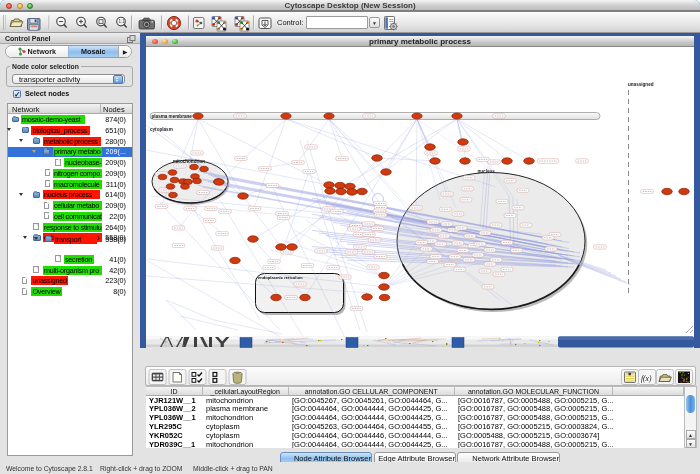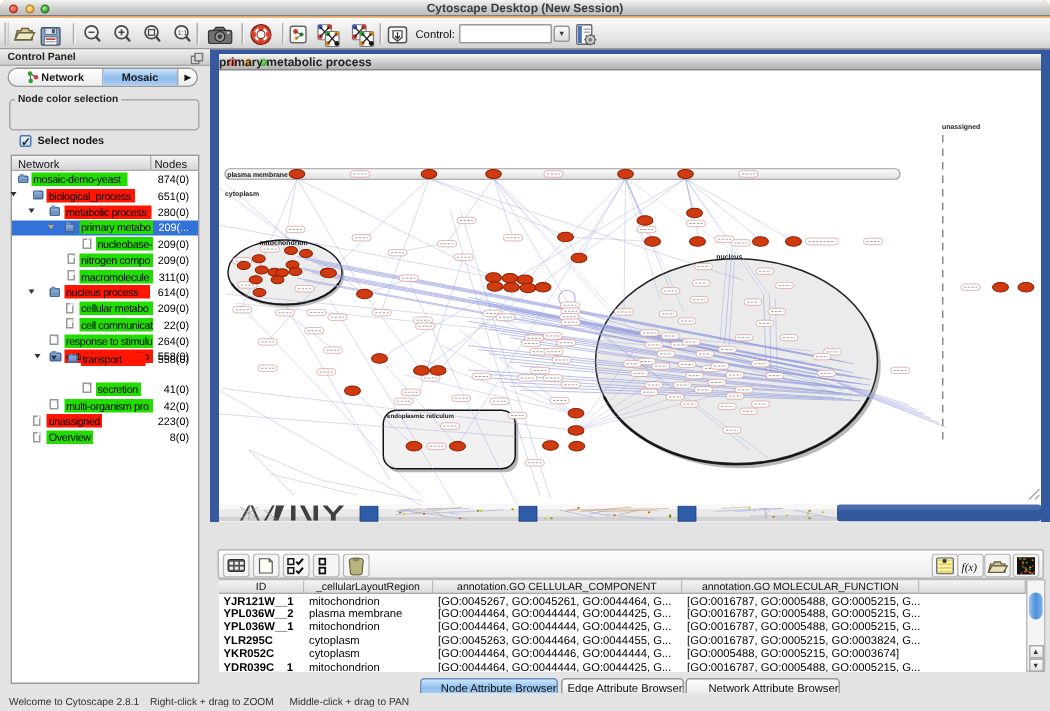--- a/index.html
+++ b/index.html
@@ -1,24 +1,24 @@
 <!DOCTYPE html>
 <html><head><meta charset="utf-8"><style>
 *{margin:0;padding:0;box-sizing:border-box}
 html,body{width:700px;height:474px;overflow:hidden;background:#fff}
 body{font-family:"Liberation Sans",sans-serif;position:relative}
-.win{position:absolute;left:0;top:0;width:700px;height:474px;background:#fdba74;overflow:hidden;border-radius:5px 5px 0 0}
+.win{position:absolute;left:0;top:0;width:700px;height:474px;background:#0ea5e9;overflow:hidden;border-radius:5px 5px 0 0}
 .titlebar{position:absolute;left:0;top:0;width:700px;height:11px;background:linear-gradient(#f4f4f4,#cfcfcf 55%,#bdbdbd);border-bottom:1px solid #7d7d7d;border-radius:5px 5px 0 0}
 .titlebar .tl{position:absolute;top:2.5px;width:6px;height:6px;border-radius:50%}
 .title{position:absolute;left:0;top:1px;width:700px;text-align:center;font-size:8px;font-weight:bold;color:#3a3a3a}
 .toolbar{position:absolute;left:0;top:12px;width:700px;height:21px;background:linear-gradient(#fbfbfb,#e3e3e3 70%,#d2d2d2);border-bottom:1px solid #9a9a9a}
 .mdi{position:absolute;left:140px;top:33px;width:560px;height:315px;background:#35589f}
 .iwin{position:absolute;left:6px;top:3px;width:548px;height:312px;background:#fff}
 .ititle{position:absolute;left:0;top:0;width:548px;height:11px;background:linear-gradient(#f6f6f6,#cacaca 60%,#b4b4b4);border-bottom:1px solid #8a8a8a}
-.ititle .t{position:absolute;left:0;top:1.2px;width:100%;text-align:left;font-weight:bold;font-size:8px;color:#222}
+.ititle .t{position:absolute;left:0;top:1.2px;width:100%;text-align:center;font-weight:bold;font-size:8px;color:#222}
 .cpanel{position:absolute;left:0;top:33px;width:140px;height:429px;background:#e3e3e3}
 .phead{height:11px;background:linear-gradient(#ededed,#cdcdcd);border-bottom:1px solid #a8a8a8;position:relative}
 .phead .pt{position:absolute;left:5px;top:2px;font-size:7px;font-weight:bold;color:#222}
 .tabs{position:absolute;left:5px;top:12px;width:127px;height:13px;border:1px solid #9a9a9a;border-radius:6.5px;background:#fff;overflow:hidden;display:flex}
 .tabs .seg{font-size:7.2px;font-weight:bold;color:#1a1a1a;display:flex;align-items:center;justify-content:center}
 .gbox{position:absolute;left:6px;top:33px;width:127px;height:21px;border:1px solid #aaa;border-radius:3px}
 .glab{position:absolute;left:3px;top:-4px;background:#e3e3e3;padding:0 2px;font-size:6.8px;font-weight:bold;color:#222}
 .combo{position:absolute;left:6px;top:7.5px;width:113px;height:10.5px;background:linear-gradient(#fff,#e8e8e8);border:1px solid #8f8f8f;border-radius:3px;font-size:7.5px;color:#111;line-height:10px;padding-left:6px}
 .combo .btn{position:absolute;right:1px;top:0.5px;width:10px;height:8.5px;border-radius:2px;background:linear-gradient(#b7d6f7,#5e97d8);border:1px solid #4a79b8}
 .combo .btn:before{content:"";position:absolute;left:2.2px;top:0.8px;border-left:1.9px solid transparent;border-right:1.9px solid transparent;border-bottom:2.2px solid #fff}
@@ -676,20 +676,23 @@
             <circle cx="2.5" cy="7" r="1.5" fill="#2ca02c"></circle>
             <path d="M2,3 L2.5,6 M3,2.5 L5,4" stroke="#555" stroke-width="0.7"></path>
           </svg>
         Network</div>
       <div class="seg" style="width:51px;background:linear-gradient(#cde4fa,#8fbcec 55%,#a9cef4);border-left:1px solid #9ab4d4">Mosaic</div>
       <div class="seg" style="width:13px;background:linear-gradient(#fff,#ececec);border-left:1px solid #aaa;font-size:5.5px">▶</div>
     </div>
     <div class="gbox">
         <span class="glab">Node color selection</span>
       </div>
+    <div style="position:absolute;left:6px;top:33px;width:127px;height:21px">
+      <div class="combo" style="left:6px;top:7.5px">transporter activity<span class="btn"></span></div>
+    </div>
     <div class="cbrow"><span class="cb">✓</span><span style="margin-left:12px">Select nodes</span></div>
     <div class="tree">
       <div class="thead">
           <span style="position:absolute;left:4px;top:1px">Network</span>
           <span style="position:absolute;left:95px;top:1px">Nodes</span>
           <span style="position:absolute;left:91.5px;top:0;width:1px;height:10px;background:#b5b5b5"></span>
         </div>
       <div class="trow" style="top:10.40px;">
           <i class="fold" style="left:3.5px"></i>
           <span class="lbl" style="left:12.5px;width:64px;background:#22dd00">mosaic-demo-yeast</span>

